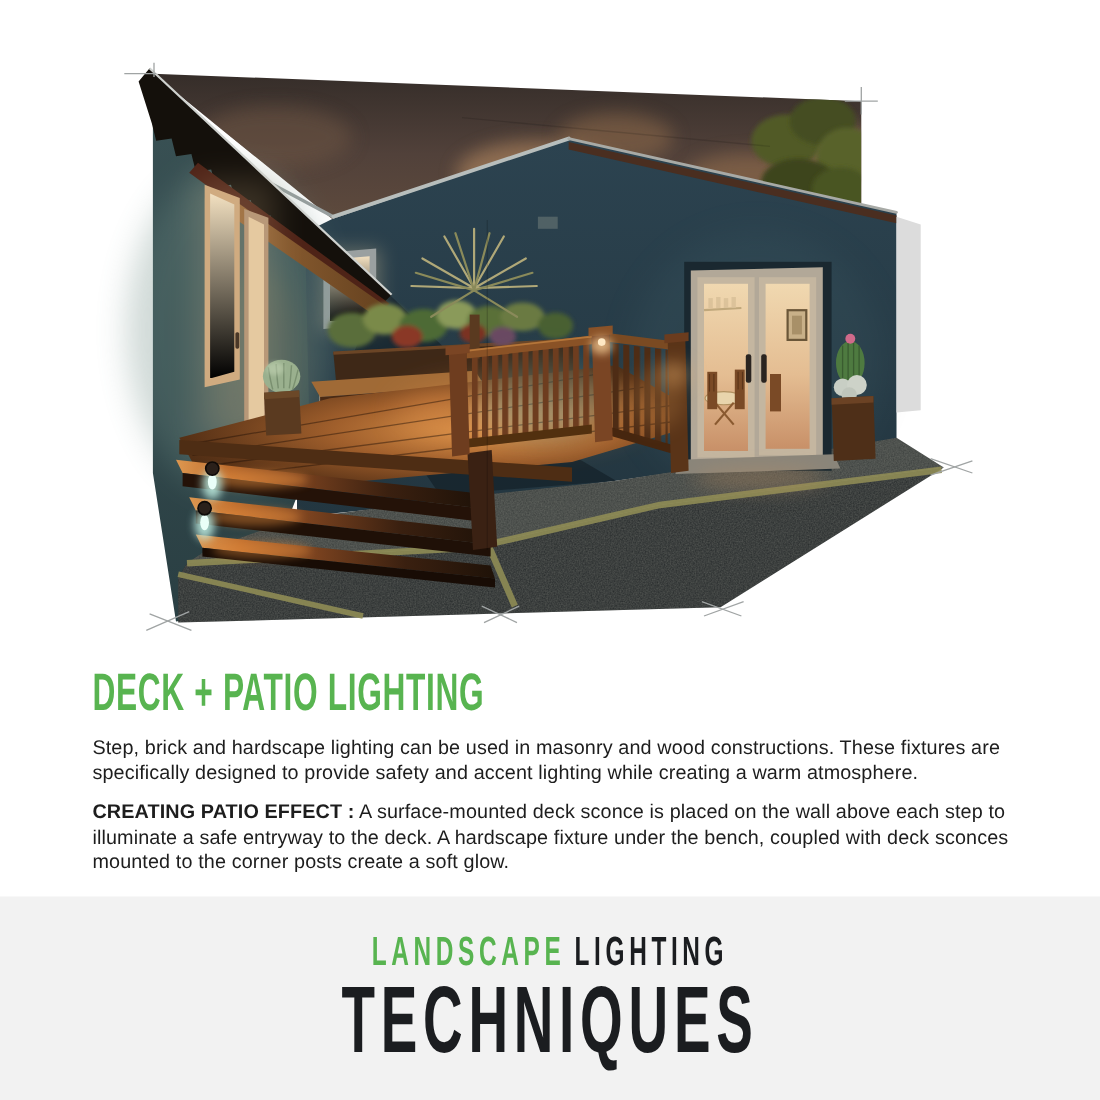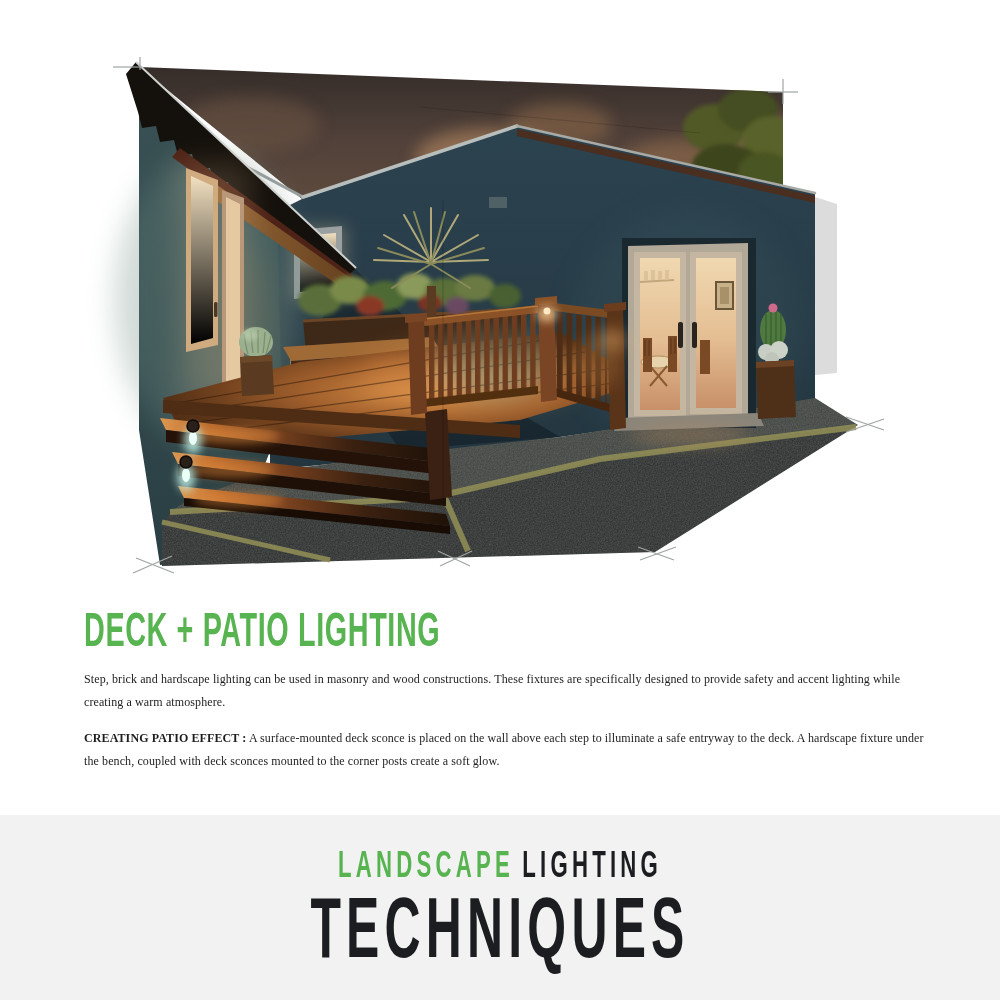--- a/index.html
+++ b/index.html
@@ -13,23 +13,22 @@
   .copy{position:absolute;left:84px;top:606px;width:846px;}
   .headline{
     margin:0 0 10px 0;
     font-size:48px;font-weight:700;letter-spacing:1px;line-height:1;
     color:var(--accent_green,#58B450);
     transform:scaleX(0.60);transform-origin:left center;
     white-space:nowrap;
   }
   .para{
     margin:14px 0 0 0;
-    font-size:12px;line-height:22.6px;color:var(--text_dark,#1d1d1d);
+    font-size:18px;line-height:22.6px;color:var(--text_dark,#1d1d1d);
     letter-spacing:0.1px;
-    font-family:Liberation Serif, serif;
   }
   .para b{font-weight:700;}
   .band{
     position:absolute;left:0;top:815px;width:1000px;height:185px;
     background:var(--band_bg,#f2f2f2);
     text-align:center;
   }
   .brandline{
     margin-top:31px;line-height:1;white-space:nowrap;
     transform:scaleX(0.60);transform-origin:center;

